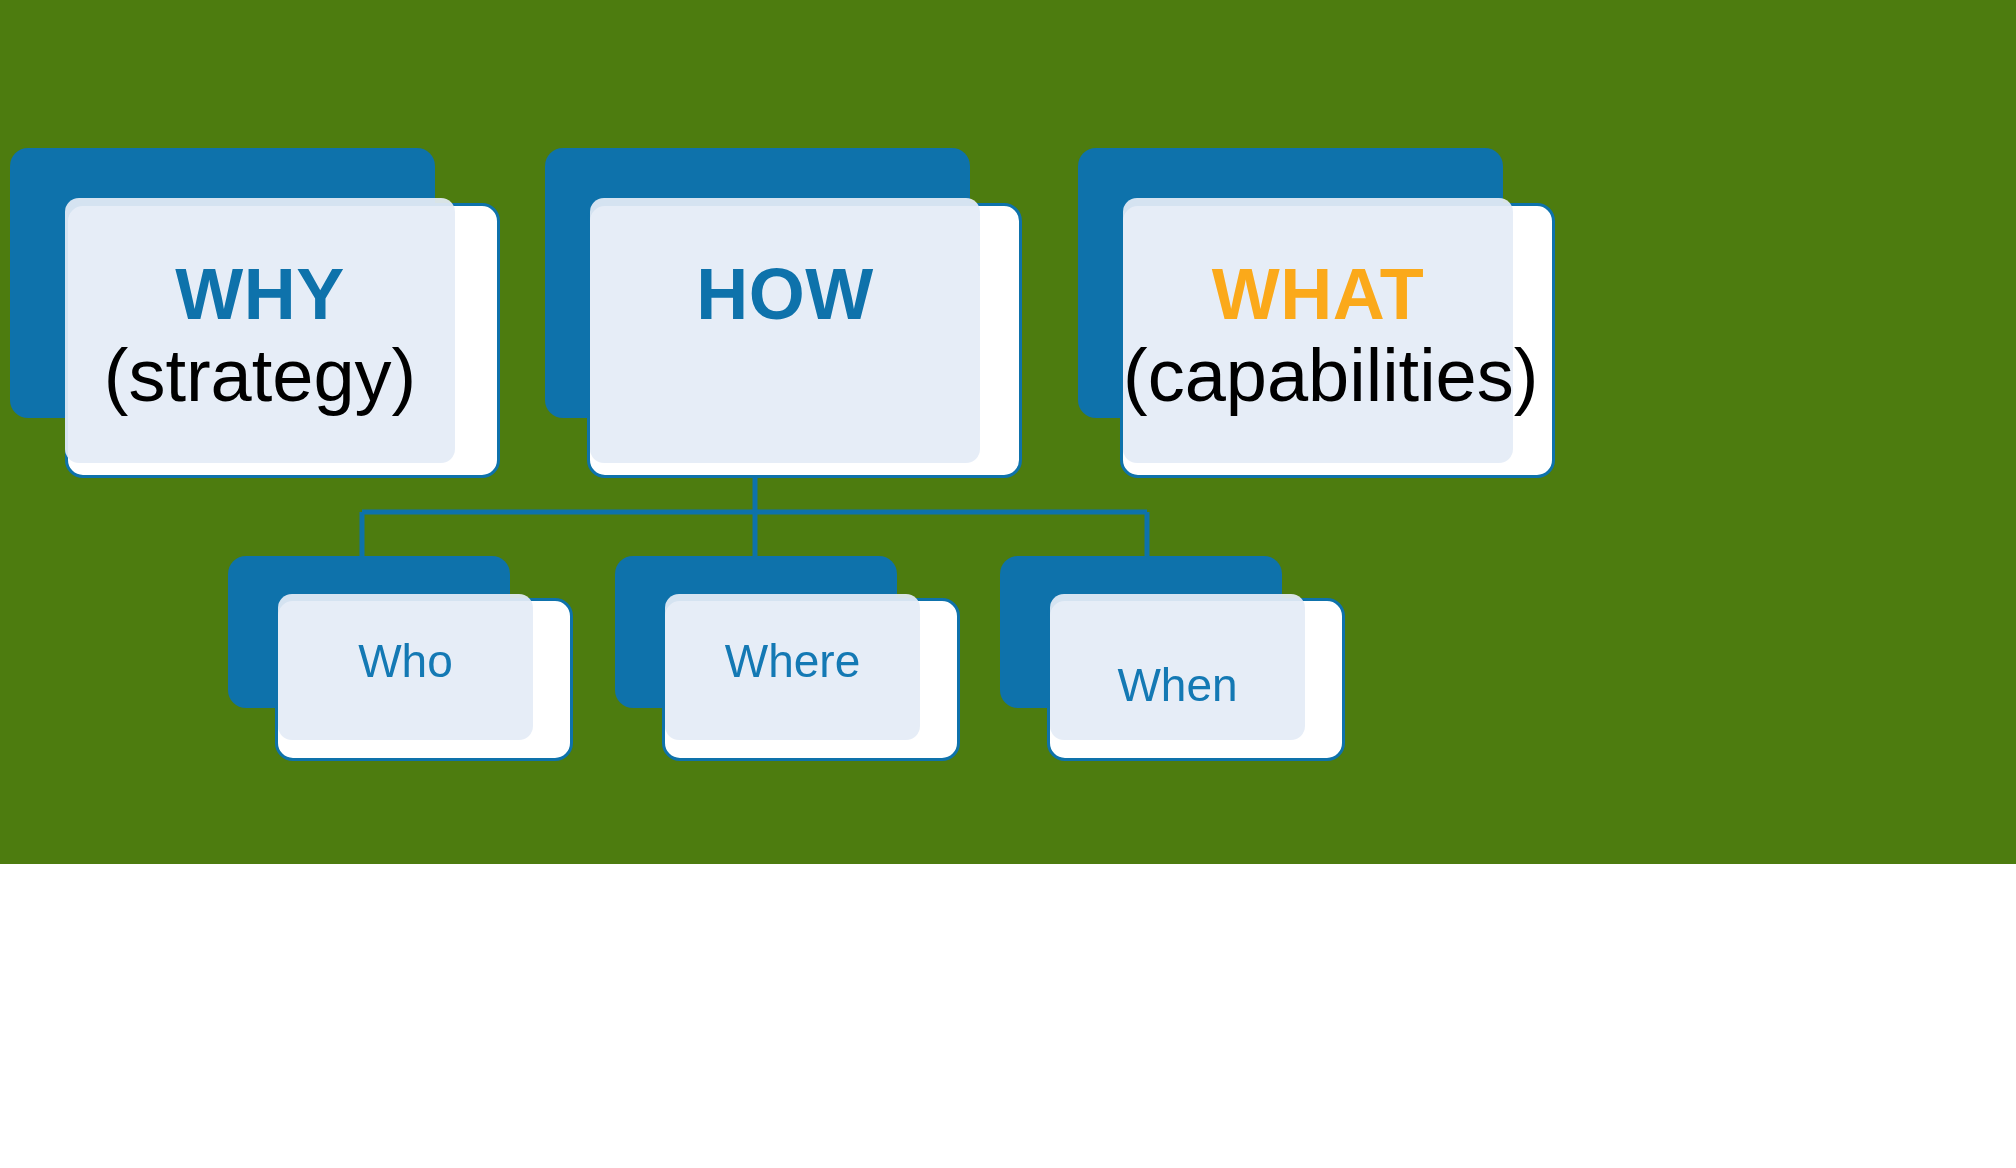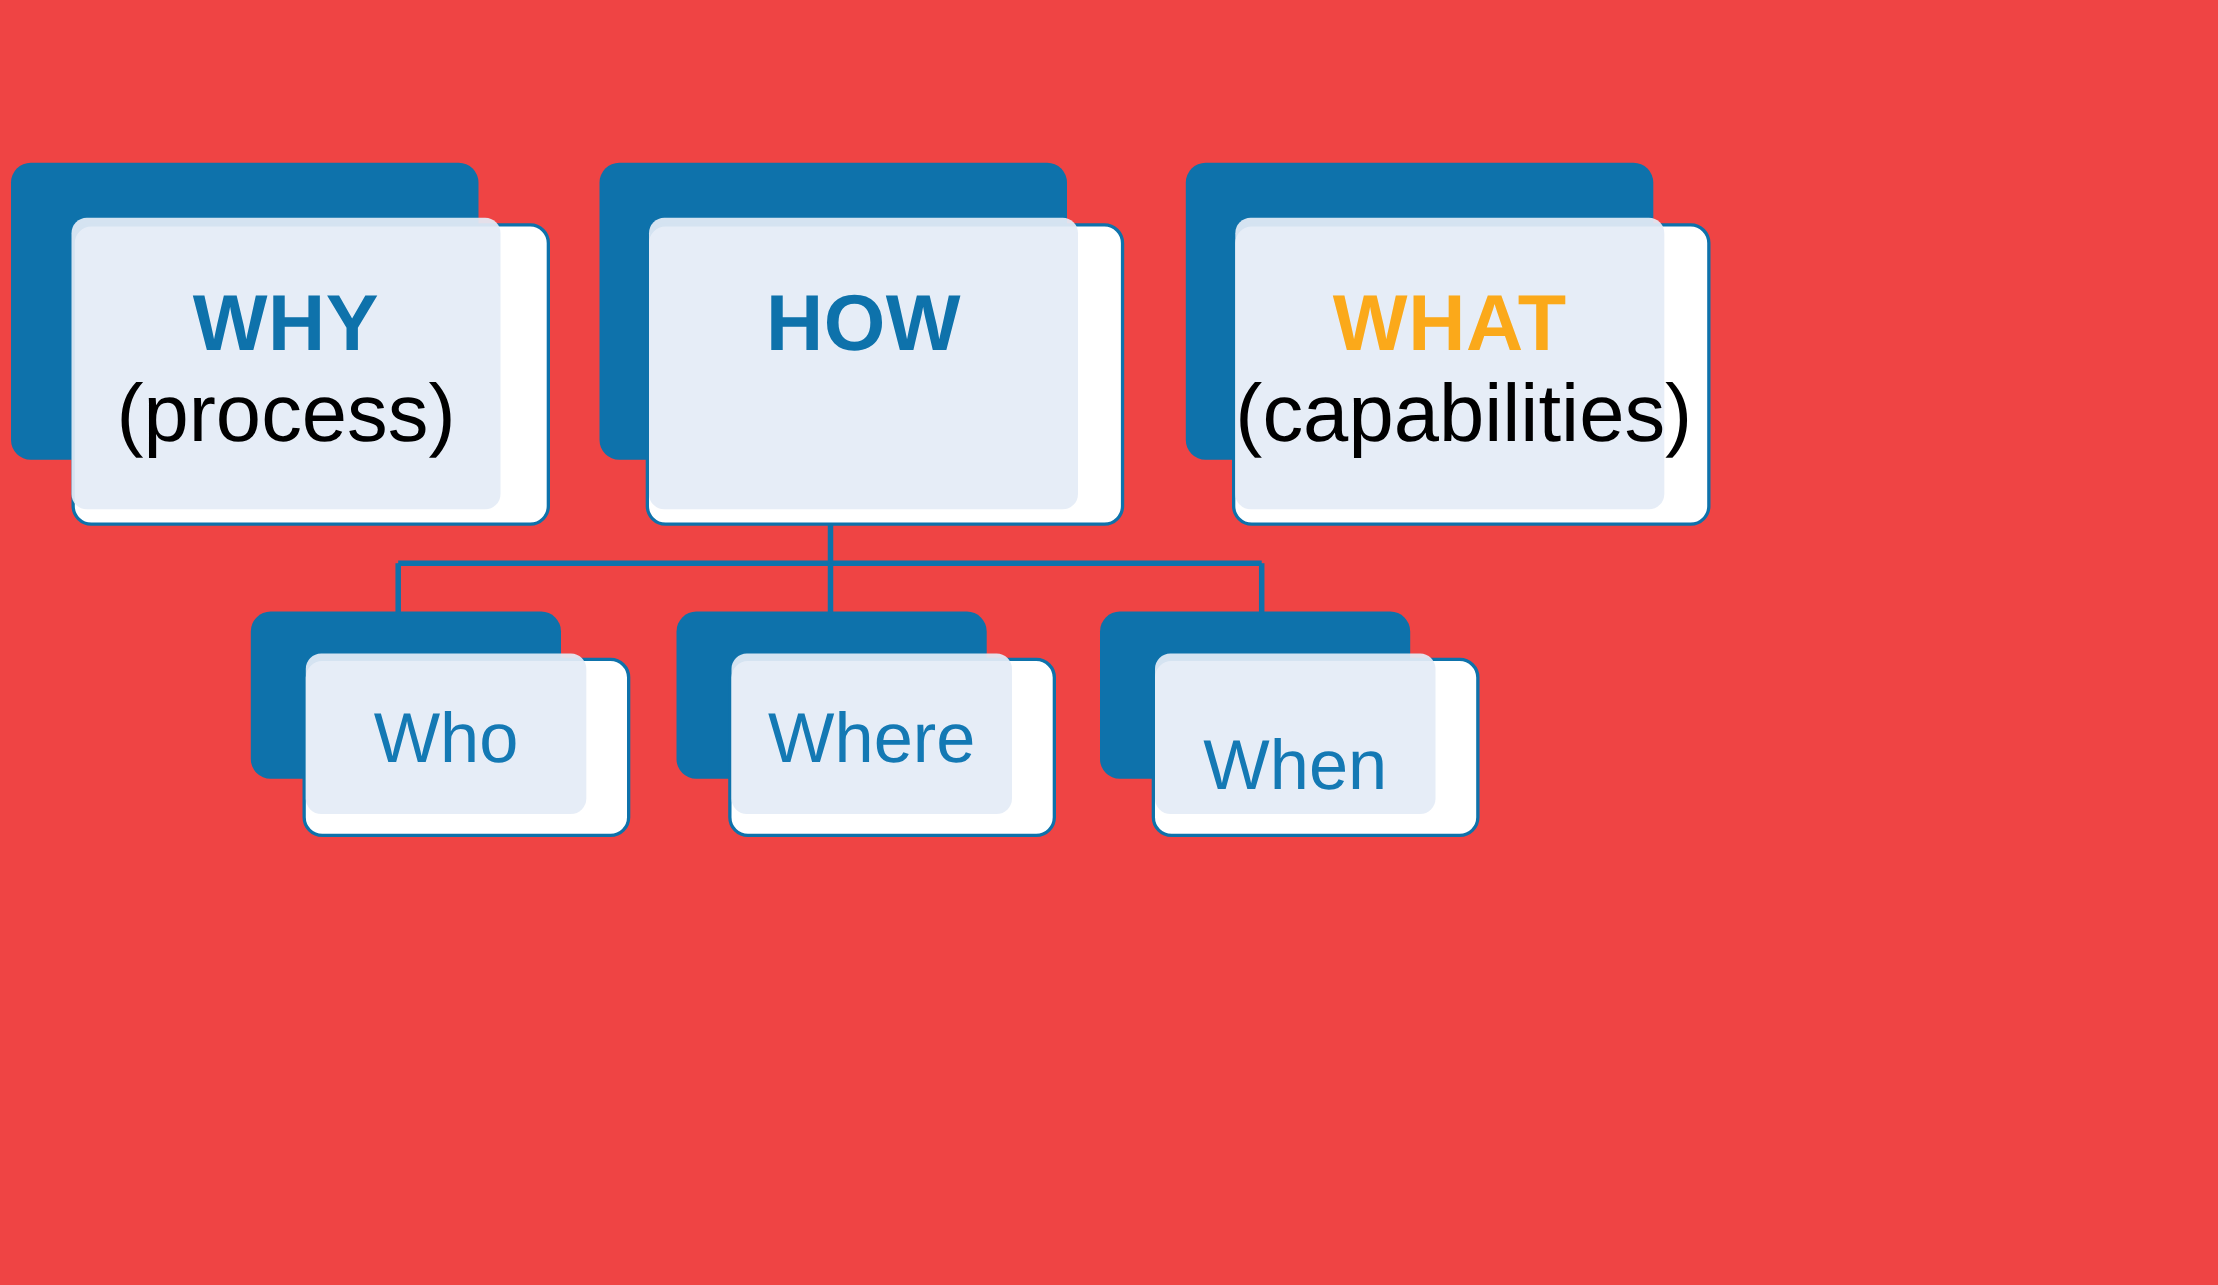--- a/index.html
+++ b/index.html
@@ -6,22 +6,22 @@
     margin: 0;
     padding: 0;
     background: #ffffff;
   }
   body {
     font-family: "Liberation Sans", sans-serif;
   }
   #canvas {
     position: relative;
     width: 2016px;
-    height: 1168px;
-    background: #ef4444;
+    height: 864px;
+    background: #4d7c0f;
     overflow: hidden;
   }
 
   
   #connectors {
     position: absolute;
     left: 0;
     top: 0;
     width: 2016px;
     height: 1168px;
@@ -74,21 +74,21 @@
   .top-card .sub {
     font-size: 74px;
     font-weight: normal;
     color: #000000;
   }
   .kw-blue { color: #0E72AB; }
   .kw-amber { color: #FBA91A; }
 
   
   .sub-card .lbl {
-    font-size: 64px;
+    font-size: 46px;
     font-weight: normal;
     color: #1479B4;
   }
 </style>
 </head>
 <body>
 
 <div id="canvas">
 
   <svg id="connectors" viewBox="0 0 2016 1168" width="2016" height="1168" aria-hidden="true">
@@ -103,21 +103,21 @@
 
     <line x1="1147" y1="512" x2="1147" y2="560" stroke="#0E72AB" stroke-width="5"></line>
   </svg>
 
   <div class="card-stack top-card" style="left:10px; top:148px; width:490px; height:330px;">
     <div class="layer layer-back" style="width:425px; height:270px;"></div>
     <div class="layer layer-outline" style="left:55px; top:55px; width:435px; height:275px;"></div>
     <div class="layer layer-front" style="left:55px; top:50px; width:390px; height:265px;">
       <div class="card-text" style="top:56px;">
         <div class="kw kw-blue">WHY</div>
-        <div class="sub">(process)</div>
+        <div class="sub">(strategy)</div>
       </div>
     </div>
   </div>
 
   <div class="card-stack top-card" style="left:545px; top:148px; width:490px; height:330px;padding-left:36px;">
     <div class="layer layer-back" style="width:425px; height:270px;"></div>
     <div class="layer layer-outline" style="left:42px; top:55px; width:435px; height:275px;"></div>
     <div class="layer layer-front" style="left:45px; top:50px; width:390px; height:265px;">
       <div class="card-text" style="top:56px;">
         <div class="kw kw-blue">HOW</div>

